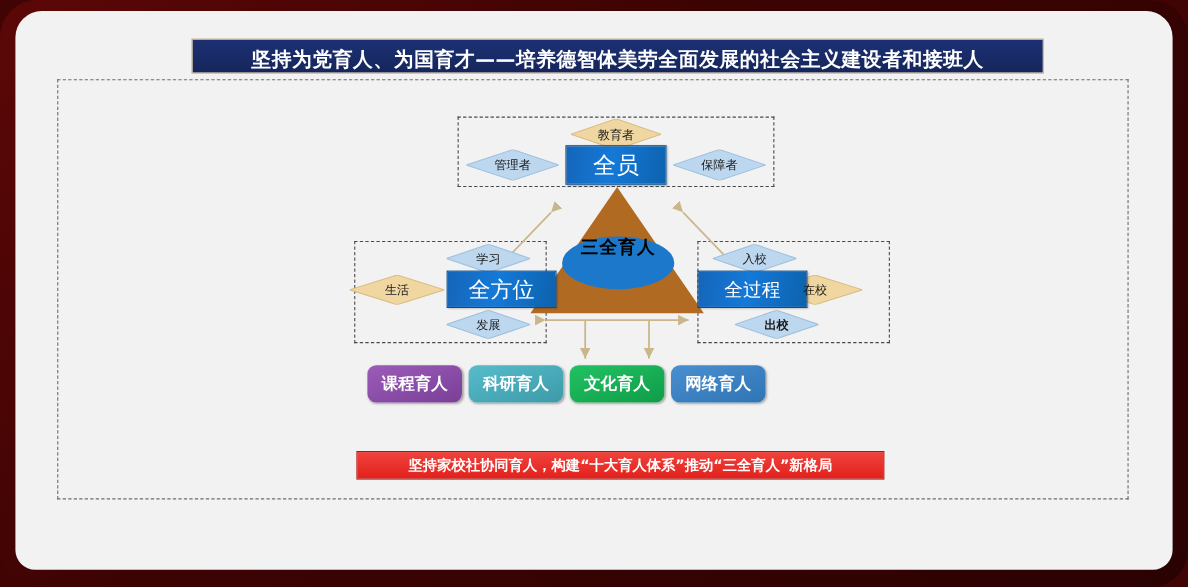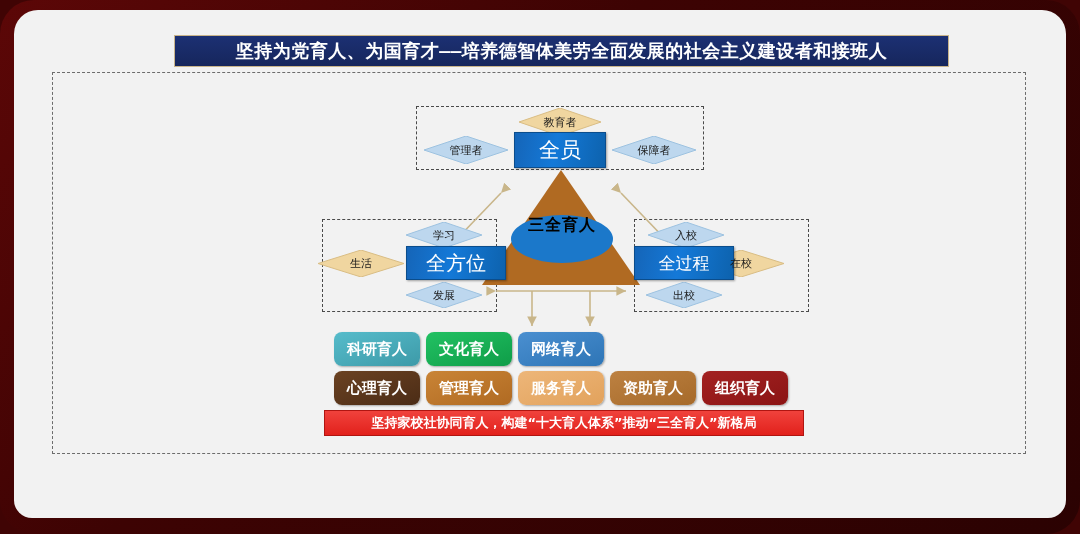--- a/index.html
+++ b/index.html
@@ -25,23 +25,22 @@
   .dashed-main{
     position:absolute;left:38px;top:62px;width:972px;height:380px;
     border:1.5px dashed #6d6d6d;background:transparent;
   }
 
   
   .title-banner{
     position:absolute;left:160px;top:25px;width:775px;height:32px;
     background:linear-gradient(180deg,#1c3073 0%,#16265c 100%);
     border:1.5px solid #c9b48a;
-    display:flex;align-items:center;justify-content:center;
-    box-sizing:border-box;
-    font-family:Liberation Mono, monospace;
+    display:flex;align-items:flex-end;justify-content:center;
+    box-sizing:border-box;
   }
   .title-banner span{
     color:#ffffff;font-size:18px;font-weight:bold;letter-spacing:.5px;
     white-space:nowrap;
   }
 
   
   .cluster-frame{position:absolute;border:1.4px dashed #4a4a4a;box-sizing:border-box;}
   #frame-top{left:402px;top:96px;width:288px;height:64px;}
   #frame-left{left:308px;top:209px;width:175px;height:93px;}
@@ -207,60 +206,46 @@
       <span class="dlabel">入校</span>
     </div>
 
     <div class="diamond" style="left:684px;top:240px;width:86px;height:27px;align-items:center;">
       <svg class="dshape" viewBox="0 0 86 27" preserveAspectRatio="none">
         <polygon points="43,0 86,13.5 43,27 0,13.5" fill="#f0d6a0" stroke="#d9bd84" stroke-width="1"></polygon>
       </svg>
       <span class="dlabel">在校</span>
     </div>
 
-    <div class="diamond" style="left:632px;top:272px;width:76px;height:26px;">
+    <div class="diamond" style="left:654px;top:272px;width:76px;height:26px;font-weight:bold;">
       <svg class="dshape" viewBox="0 0 76 26" preserveAspectRatio="none">
         <polygon points="38,0 76,13 38,26 0,13" fill="#bdd7ee" stroke="#9dc2e0" stroke-width="1"></polygon>
       </svg>
       <span class="dlabel">出校</span>
     </div>
 
     <div class="bluebox" id="box-quanguocheng">
       <span>全过程</span>
     </div>
 
     <div class="grid-wrap">
       <div class="grid-row">
+        <div class="cell" id="c-r1-0" style="background: linear-gradient(160deg, rgb(155, 92, 184) 0%, rgb(123, 63, 152) 100%);">
+          <span>课程育人</span>
+        </div>
         <div class="cell" id="c-r1-1" style="background: linear-gradient(160deg, rgb(86, 188, 203) 0%, rgb(61, 154, 168) 100%);">
           <span>科研育人</span>
         </div>
         <div class="cell" id="c-r1-3" style="background: linear-gradient(160deg, rgb(34, 193, 99) 0%, rgb(15, 157, 72) 100%);">
           <span>文化育人</span>
         </div>
         <div class="cell" id="c-r1-4" style="background: linear-gradient(160deg, rgb(74, 143, 208) 0%, rgb(46, 117, 182) 100%);">
           <span>网络育人</span>
         </div>
       </div>
-      <div class="grid-row">
-        <div class="cell" id="c-r2-0" style="background: linear-gradient(160deg, rgb(107, 66, 34) 0%, rgb(75, 44, 22) 100%);">
-          <span>心理育人</span>
-        </div>
-        <div class="cell" id="c-r2-1" style="background: linear-gradient(160deg, rgb(201, 132, 54) 0%, rgb(176, 106, 34) 100%);">
-          <span>管理育人</span>
-        </div>
-        <div class="cell" id="c-r2-2" style="background: linear-gradient(160deg, rgb(237, 182, 121) 0%, rgb(226, 162, 92) 100%);">
-          <span>服务育人</span>
-        </div>
-        <div class="cell" id="c-r2-3" style="background: linear-gradient(160deg, rgb(189, 129, 65) 0%, rgb(166, 106, 42) 100%);">
-          <span>资助育人</span>
-        </div>
-        <div class="cell" id="c-r2-4" style="background: linear-gradient(160deg, rgb(163, 34, 34) 0%, rgb(139, 20, 20) 100%);">
-          <span>组织育人</span>
-        </div>
-      </div>
     </div>
 
     <div class="red-banner">
       <span>坚持家校社协同育人，构建“十大育人体系”推动“三全育人”新格局</span>
     </div>
 
   </div>
 </div>
 
 </body></html>

